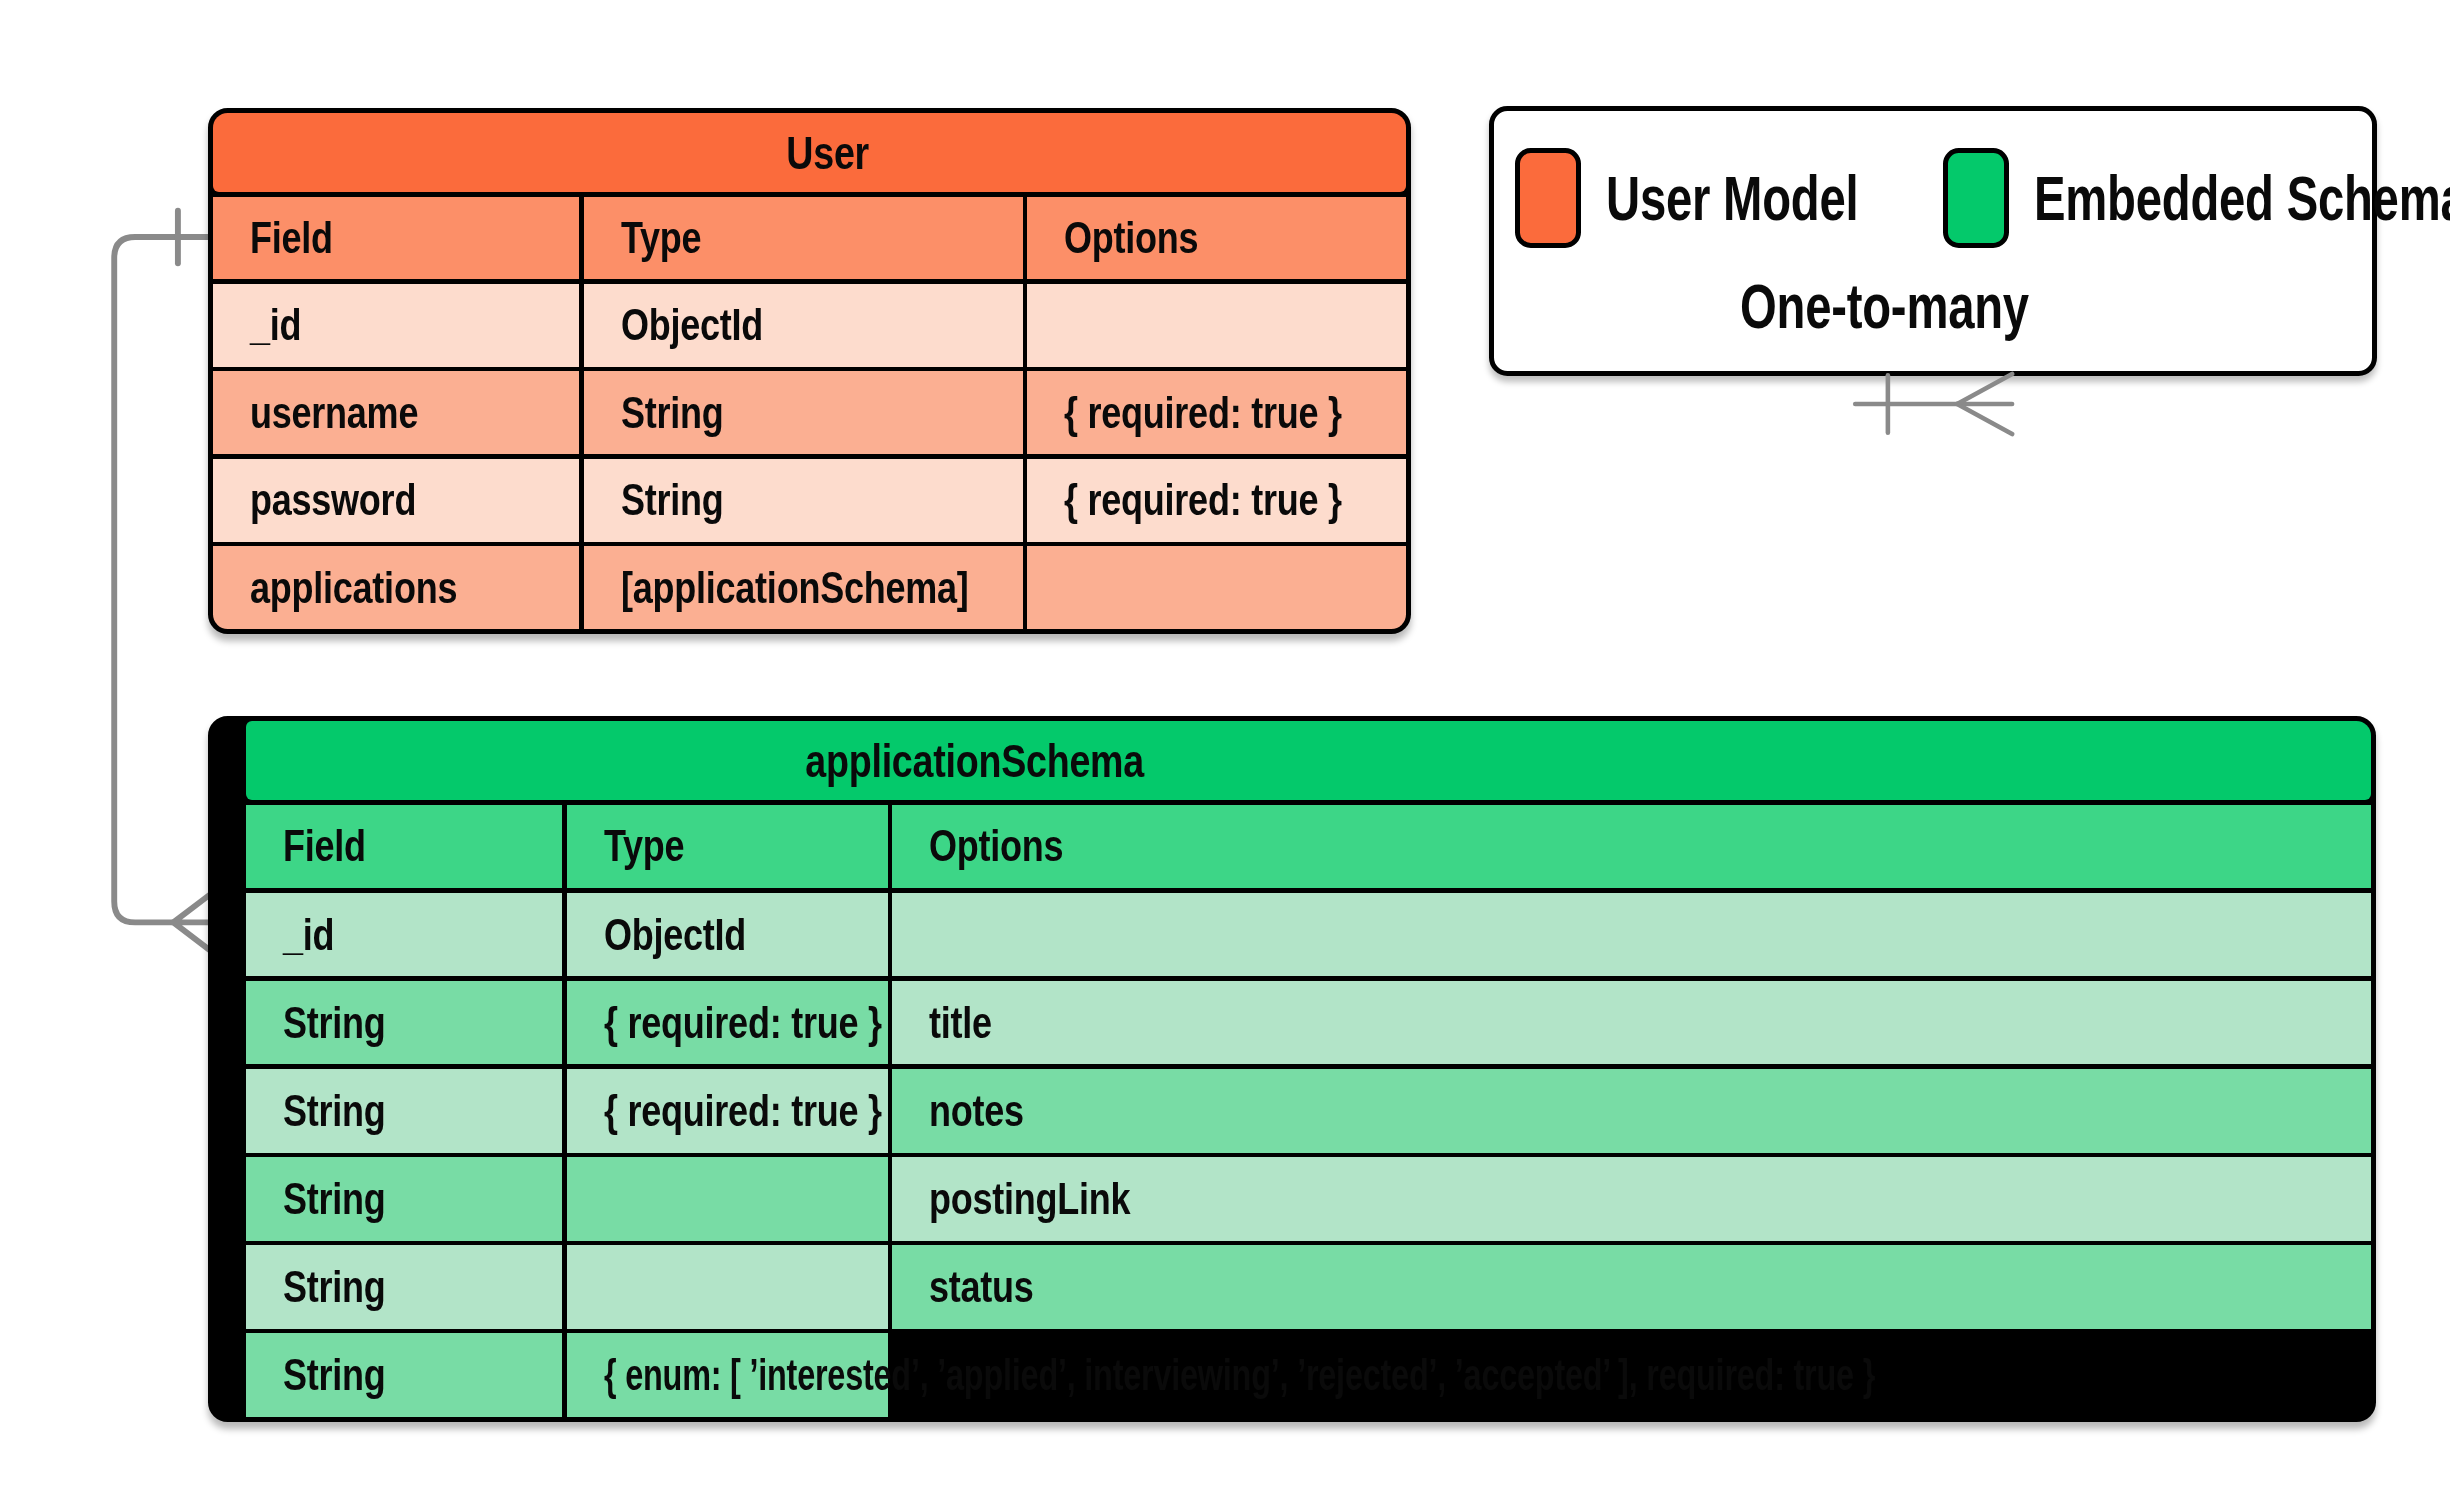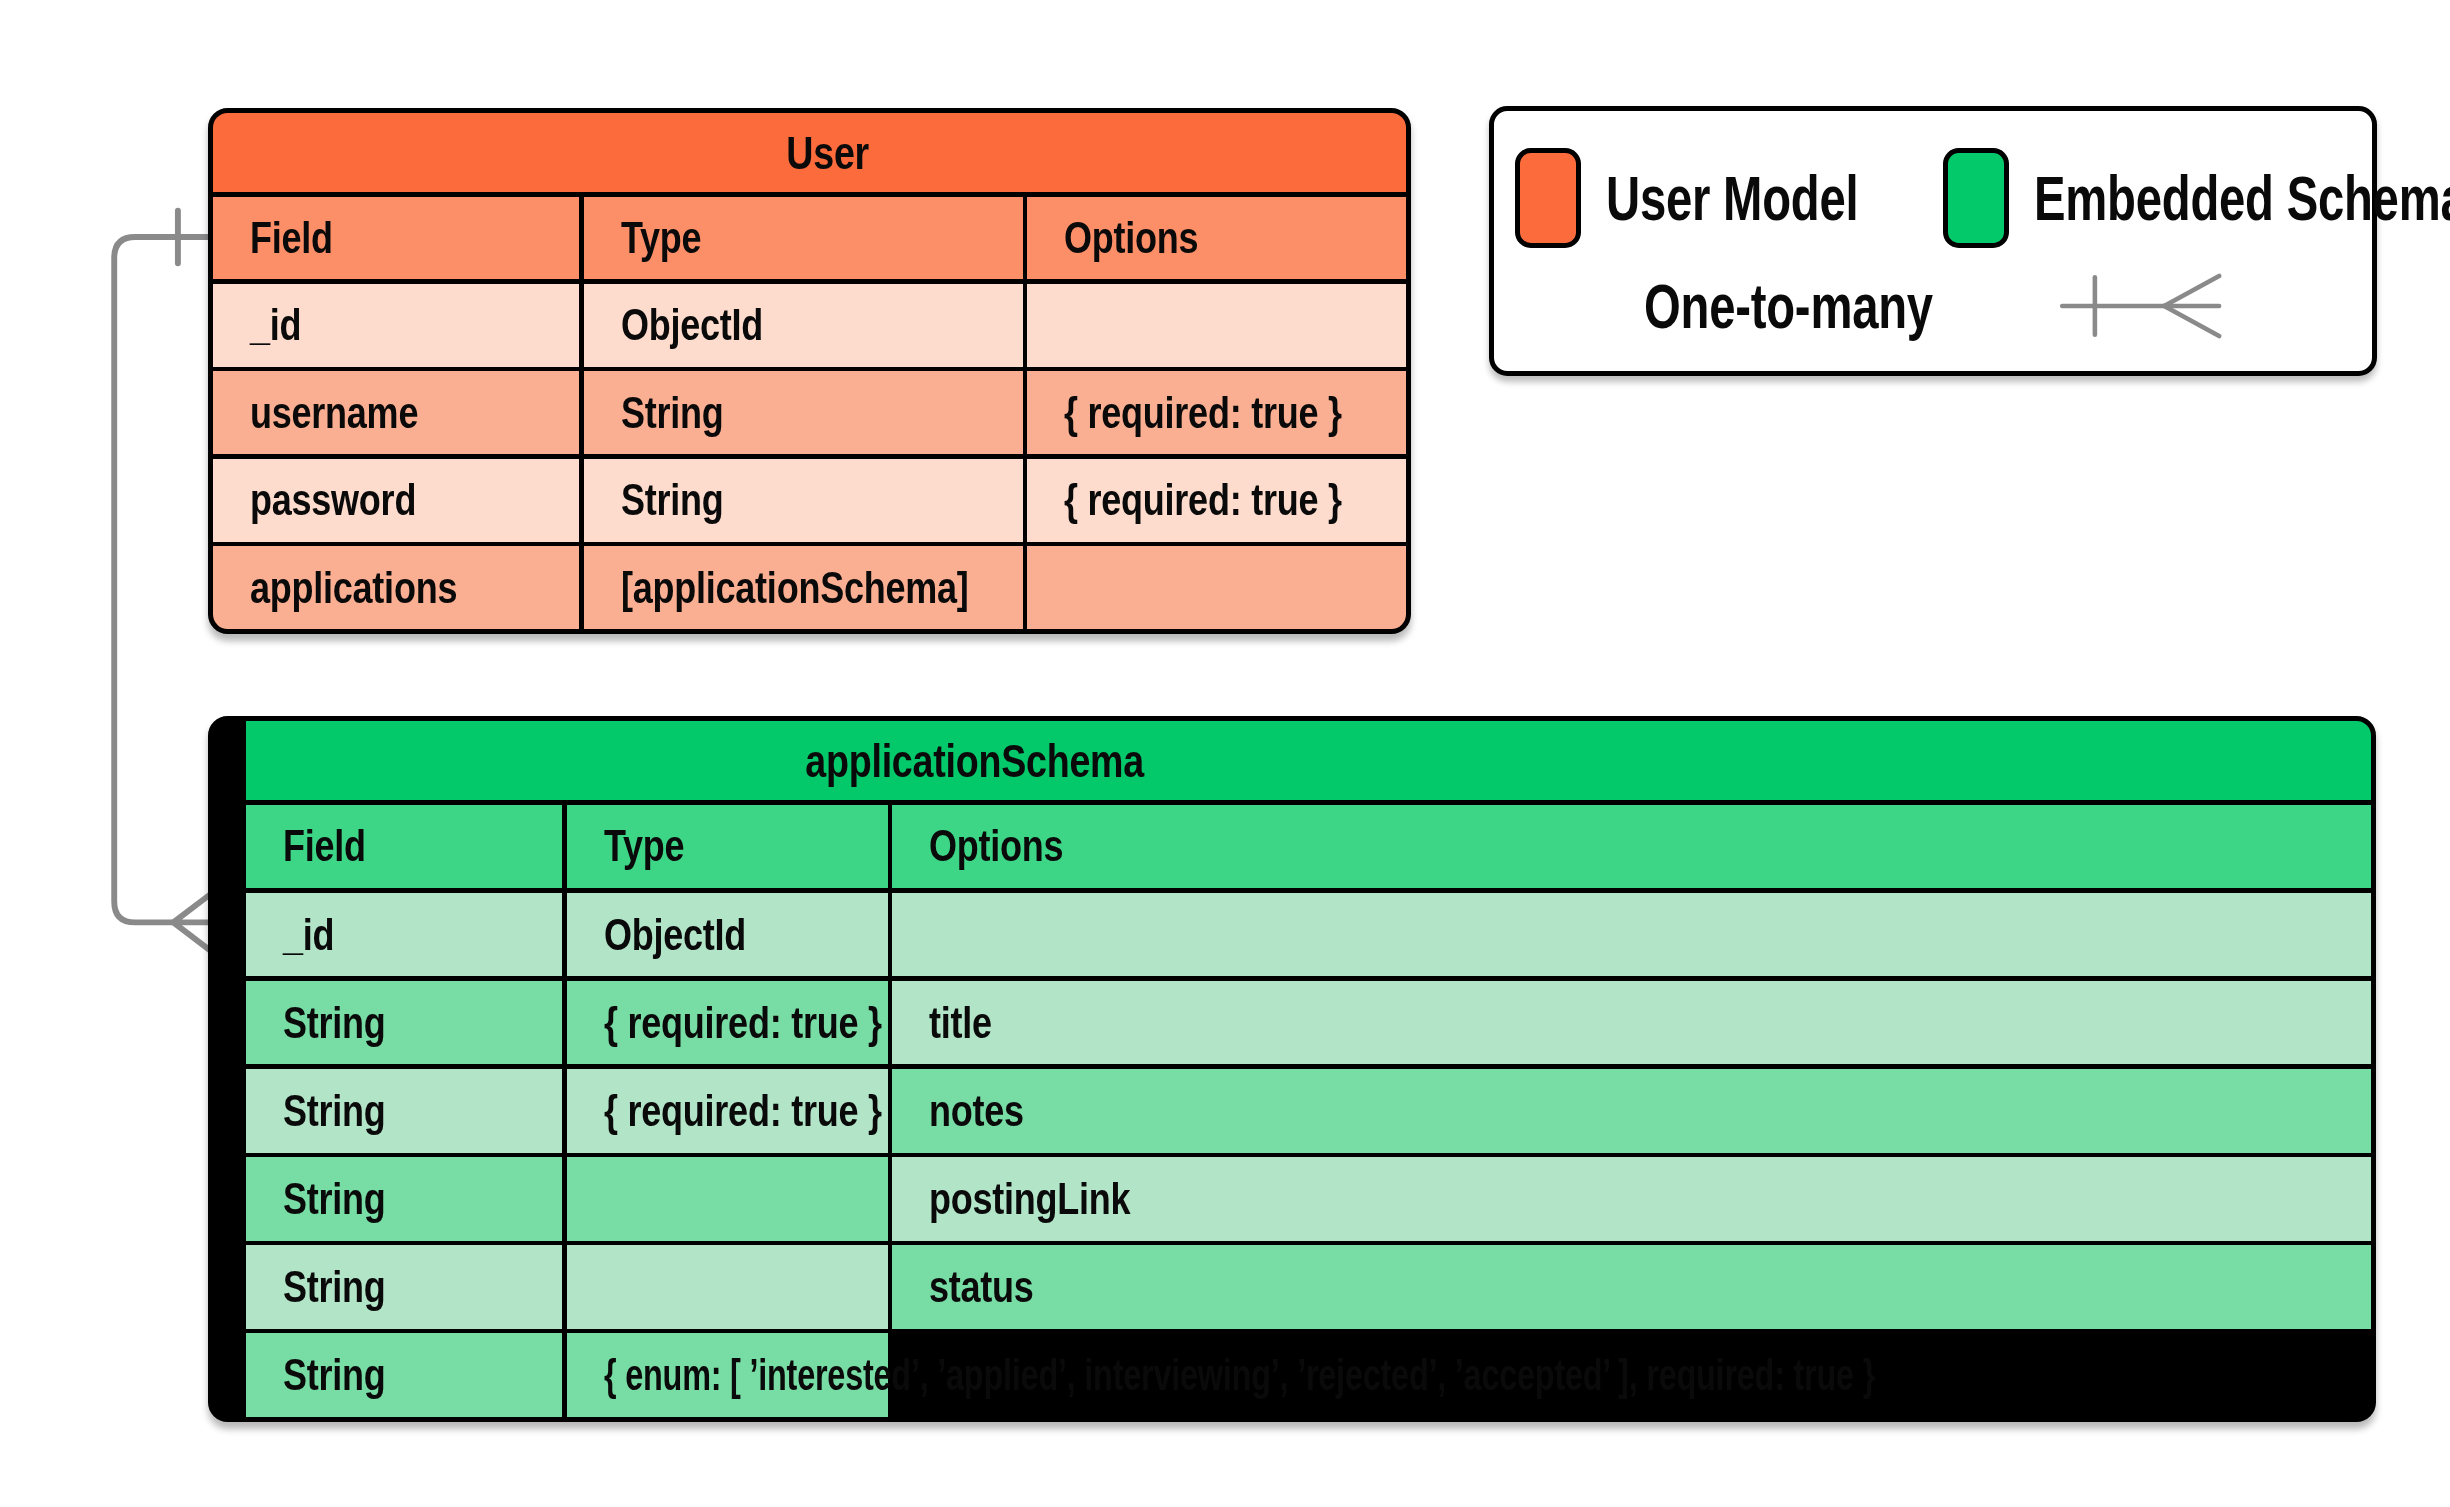--- a/index.html
+++ b/index.html
@@ -24,21 +24,21 @@
   .grid{
     display:grid;width:100%;height:100%;
     gap:4.6px;background:var(--border,#000);
   }
   .user-tbl{left:208px;top:108px;width:1203px;height:526px;}
   .user-tbl .grid{grid-template-columns:366px 439px 1fr;grid-template-rows:79px repeat(5,1fr);}
   .schema-tbl{left:208px;top:716px;width:2168px;height:706px;padding-left:33px;}
   .schema-tbl .grid{grid-template-columns:316px 321px 1fr;grid-template-rows:79px repeat(7,1fr);}
 
   .cell{display:flex;align-items:center;padding-left:37px;min-width:0;}
-  .title-cell{grid-column:1/-1;display:flex;align-items:center;justify-content:center;position:relative;}
+  .title-cell{grid-column:1/-1;display:flex;align-items:center;justify-content:center;position:relative;border-radius:6px;}
 
   
   .user-tbl .title-cell{background:var(--user-header,#fb6b3c);}
   .user-tbl .hdr{background:var(--user-col-header,#fc8f68);}
   .user-tbl .light{background:var(--user-row-light,#fddccd);}
   .user-tbl .med{background:var(--user-row-medium,#fbaf92);}
   .schema-tbl .title-cell{background:var(--schema-header,#04c96b);}
   .schema-tbl .hdr{background:var(--schema-col-header,#3dd687);}
   .schema-tbl .light{background:var(--schema-row-light,#b2e4c8);}
   .schema-tbl .med{background:var(--schema-row-medium,#78dca5);}
@@ -63,21 +63,21 @@
   }
   .legend-row1{display:flex;align-items:center;padding:37px 43px 0 21px;justify-content:flex-start;}
   .legend-item{display:flex;align-items:center;gap:25px;}
   .swatch{width:66px;height:100px;border:5.9px solid var(--border,#000);border-radius:15.8px;box-sizing:border-box;}
   .swatch.orange{background:var(--user-header,#fb6b3c);}
   .swatch.green{background:var(--schema-header,#04c96b);}
   .lg-t{
     display:inline-block;font-weight:700;font-size:63px;color:#0a0a0a;
     letter-spacing:-0.3px;white-space:nowrap;transform:scaleX(.75);transform-origin:0 50%;
   }
-  .legend-row2{display:flex;align-items:center;justify-content:center;gap:28px;margin-top:22px;}
+  .legend-row2{display:flex;align-items:center;justify-content:center;gap:28px;margin-top:22px;flex-direction:column;}
 
   
   .conn{stroke:var(--connector,#8a8a8a);stroke-width:9;fill:none;stroke-linecap:round;}
   .conn-svg{position:absolute;left:0;top:0;pointer-events:none;}
   .otm-icon .conn{stroke-width:7;}
 </style>
 </head>
 <body>
 
 <div class="canvas">

